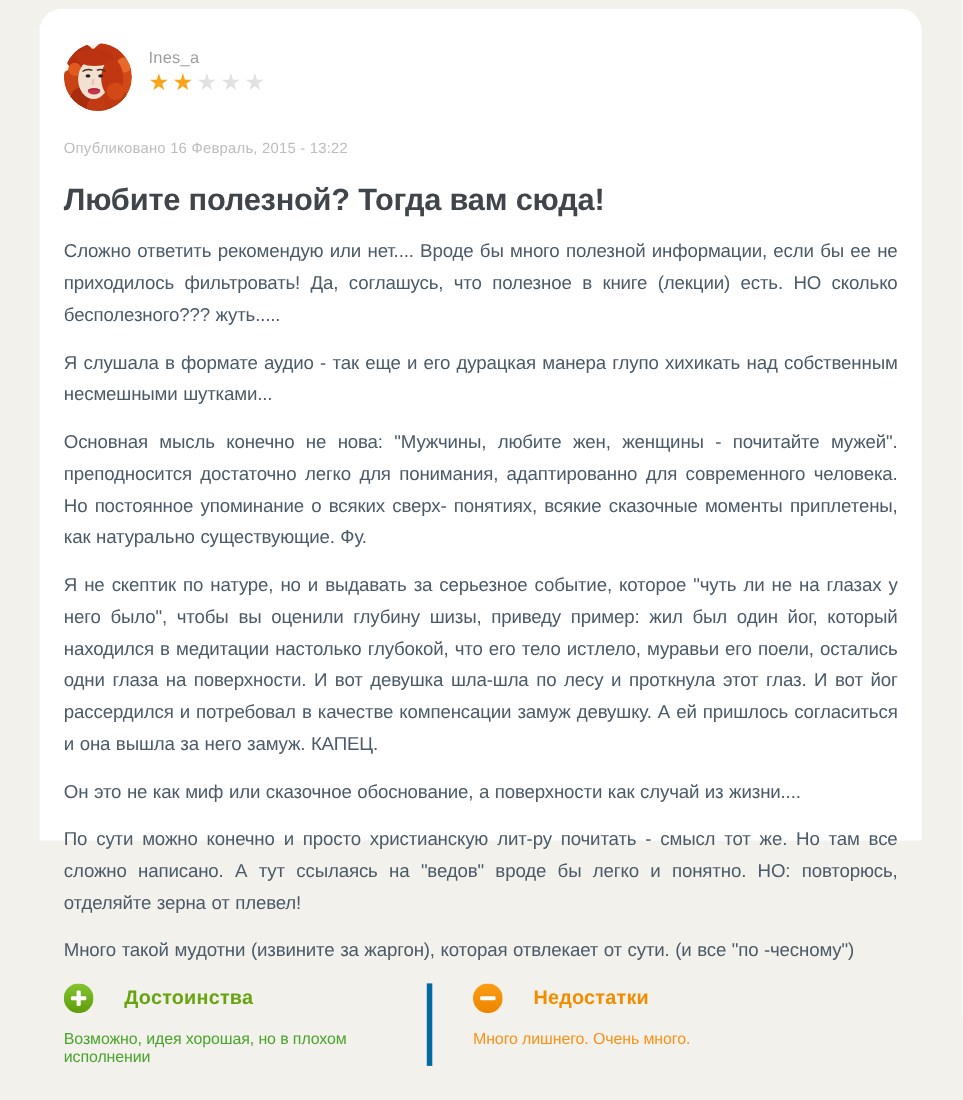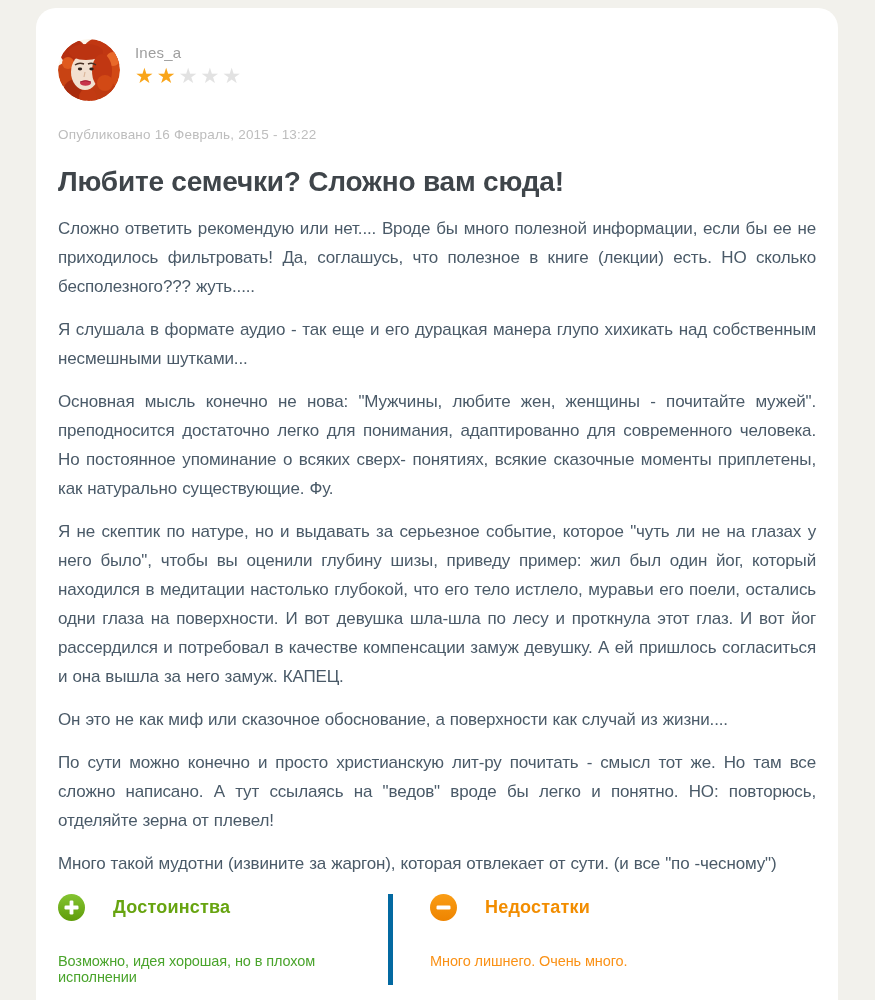--- a/index.html
+++ b/index.html
@@ -3,21 +3,21 @@
 <meta charset="utf-8">
 <style>
   * { margin:0; padding:0; box-sizing:border-box; }
   html,body { width:875px; height:1000px; }
   body {
     background:#f2f1ec;
     font-family:"Liberation Sans","DejaVu Sans",sans-serif;
     overflow:hidden;
   }
   .review-card {
-    position:absolute; left:36px; top:8px; width:802px; height:992px;
+    position:absolute; left:36px; top:8px; width:802px; height:756px;
     background:#ffffff; border-radius:20px 20px 0 0;
     padding:31px 22px 0 22px;
   }
   
   .header-row { display:flex; align-items:flex-start; }
   .avatar {
     width:62px; height:62px; border-radius:50%; overflow:hidden; flex:0 0 62px;
     cursor:pointer;
   }
   .avatar svg { display:block; }
@@ -40,21 +40,21 @@
   }
   
   .proscons { display:flex; margin-top:16px; }
   .pros-col { width:330px; flex:0 0 330px; }
   .cons-col { flex:1; border-left:5px solid #0369a1; padding-left:37px; }
   .pc-head { display:flex; align-items:center; }
   .pc-icon { width:27px; height:27px; flex:0 0 27px; }
   .pc-label { margin-left:28px; font-size:18px; font-weight:bold; letter-spacing:.2px; }
   .pros-col .pc-label { color:#67a410; }
   .cons-col .pc-label { color:#f28d00; }
-  .pc-text { margin-top:32px; font-size:14.5px; letter-spacing:-.1px; }
+  .pc-text { margin-top:16px; font-size:14.5px; letter-spacing:-.1px; }
   .pros-col .pc-text { color:#4aa42c; }
   .cons-col .pc-text { color:#fa9116; }
 </style>
 </head>
 <body>
 
 <div class="review-card">
 
   <div class="header-row">
     <div class="avatar">
@@ -90,21 +90,21 @@
       </svg>
     </div>
     <div class="user-block">
       <div class="username">Ines_a</div>
       <div class="stars"><span style="color: rgb(249, 165, 26);">★</span><span style="color: rgb(249, 165, 26);">★</span><span style="color: rgb(226, 226, 226);">★</span><span style="color: rgb(226, 226, 226);">★</span><span style="color: rgb(226, 226, 226);">★</span></div>
     </div>
   </div>
 
   <div class="published">Опубликовано 16 Февраль, 2015 - 13:22</div>
 
-  <h1 class="review-title">Любите семечки? Сложно вам сюда!</h1>
+  <h1 class="review-title">Любите полезной? Тогда вам сюда!</h1>
 
   <div class="review-body">
       <p>Сложно ответить рекомендую или нет.... Вроде бы много полезной информации, если бы ее не приходилось фильтровать! Да, соглашусь, что полезное в книге (лекции) есть. НО сколько бесполезного??? жуть.....</p>
       <p>Я слушала в формате аудио - так еще и его дурацкая манера глупо хихикать над собственным несмешными шутками...</p>
       <p>Основная мысль конечно не нова: "Мужчины, любите жен, женщины - почитайте мужей". преподносится достаточно легко для понимания, адаптированно для современного человека. Но постоянное упоминание о всяких сверх- понятиях, всякие сказочные моменты приплетены, как натурально существующие. Фу.</p>
       <p>Я не скептик по натуре, но и выдавать за серьезное событие, которое "чуть ли не на глазах у него было", чтобы вы оценили глубину шизы, приведу пример: жил был один йог, который находился в медитации настолько глубокой, что его тело истлело, муравьи его поели, остались одни глаза на поверхности. И вот девушка шла-шла по лесу и проткнула этот глаз. И вот йог рассердился и потребовал в качестве компенсации замуж девушку. А ей пришлось согласиться и она вышла за него замуж. КАПЕЦ.</p>
       <p>Он это не как миф или сказочное обоснование, а поверхности как случай из жизни....</p>
       <p>По сути можно конечно и просто христианскую лит-ру почитать - смысл тот же. Но там все сложно написано. А тут ссылаясь на "ведов" вроде бы легко и понятно. НО: повторюсь, отделяйте зерна от плевел!</p>
       <p>Много такой мудотни (извините за жаргон), которая отвлекает от сути. (и все "по -чесному")</p>
     </div>

